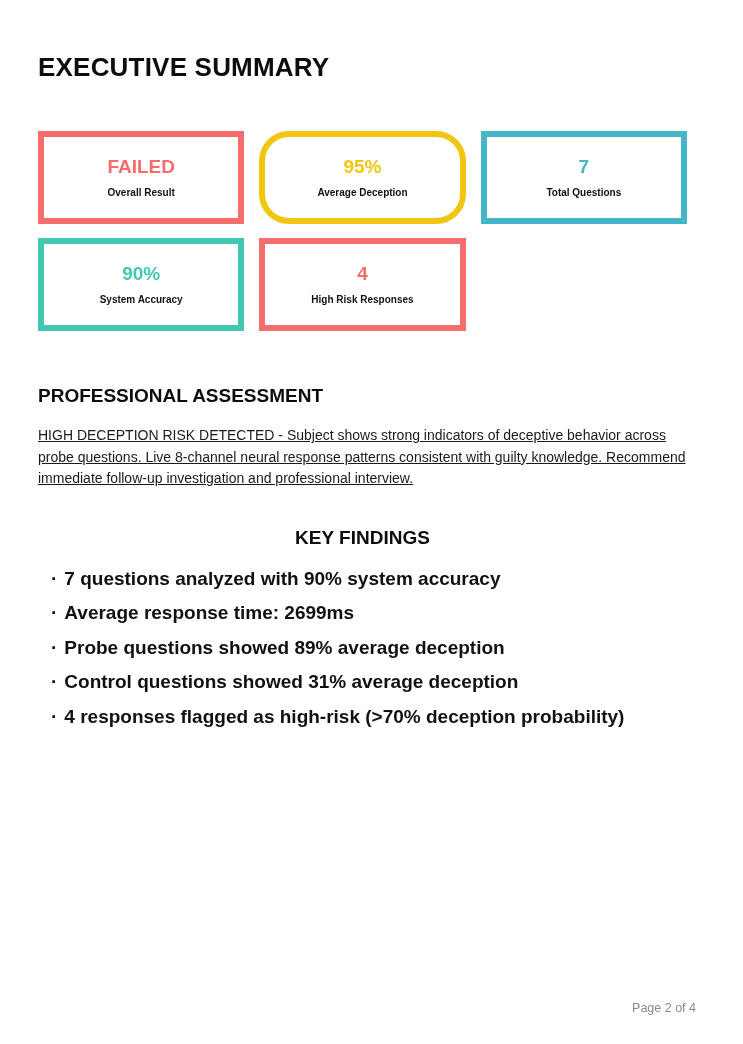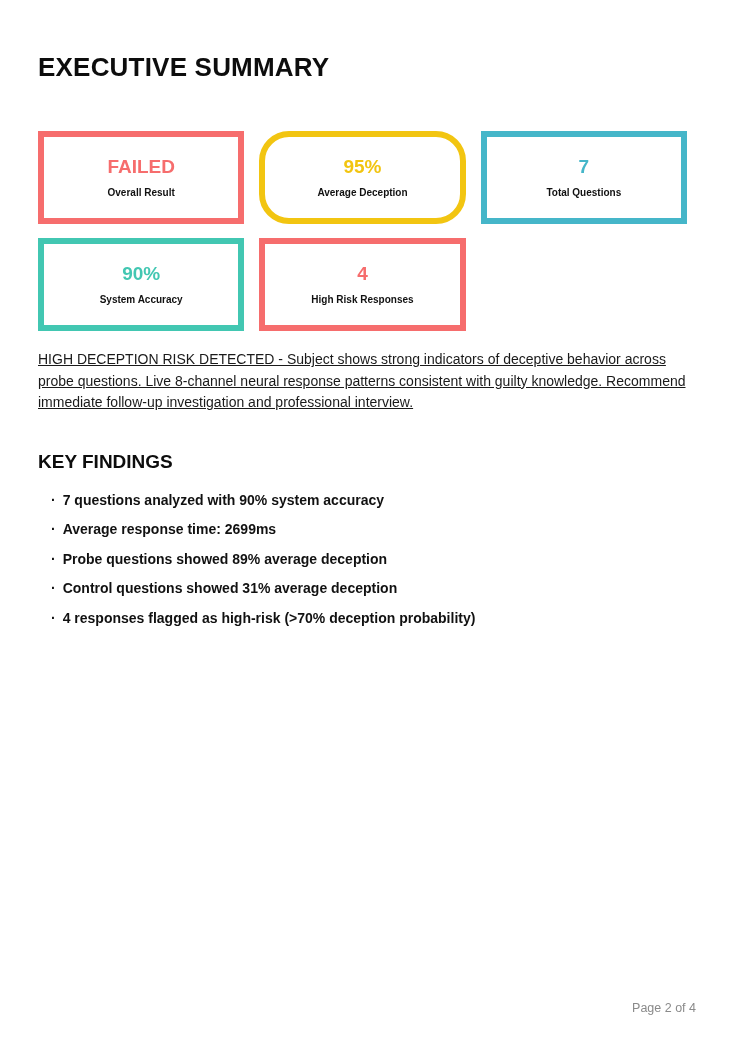--- a/index.html
+++ b/index.html
@@ -66,28 +66,29 @@
   }
   .assessment-body {
     margin: 18px 0 0 0;
     font-size: 14px;
     line-height: 21.5px;
     color: #1a1a1a;
     text-decoration: underline;
   }
   .kf-heading {
     margin-top: 37px;
+    text-align: center;
   }
   .key-findings-list {
     list-style: none;
     margin: 20px 0 0 0;
     padding: 0 0 0 13px;
   }
   .key-findings-list li {
-    font-size: 14px;
+    font-size: 19px;
     font-weight: bold;
     margin-bottom: 15.5px;
     line-height: 1;
   }
   .bullet {
     display: inline-block;
     margin-right: 7px;
     font-weight: bold;
   }
   .page-number {
@@ -121,20 +122,21 @@
     <div class="stat-card" style="border-color: rgb(66, 199, 178);">
       <div class="stat-value" style="color: rgb(66, 199, 178);">90%</div>
       <div class="stat-label">System Accuracy</div>
     </div>
     <div class="stat-card" style="border-color: rgb(246, 109, 109);">
       <div class="stat-value" style="color: rgb(246, 109, 109);">4</div>
       <div class="stat-label">High Risk Responses</div>
     </div>
   </div>
 
+  <h2 class="section-heading">PROFESSIONAL ASSESSMENT</h2>
   <p class="assessment-body">HIGH DECEPTION RISK DETECTED - Subject shows strong indicators of deceptive behavior across probe questions. Live 8-channel neural response patterns consistent with guilty knowledge. Recommend immediate follow-up investigation and professional interview.</p>
 
   <h2 class="section-heading kf-heading">KEY FINDINGS</h2>
   <ul class="key-findings-list">
       <li><span class="bullet">·</span><span>7 questions analyzed with 90% system accuracy</span></li>
       <li><span class="bullet">·</span><span>Average response time: 2699ms</span></li>
       <li><span class="bullet">·</span><span>Probe questions showed 89% average deception</span></li>
       <li><span class="bullet">·</span><span>Control questions showed 31% average deception</span></li>
       <li><span class="bullet">·</span><span>4 responses flagged as high-risk (&gt;70% deception probability)</span></li>
     </ul>

